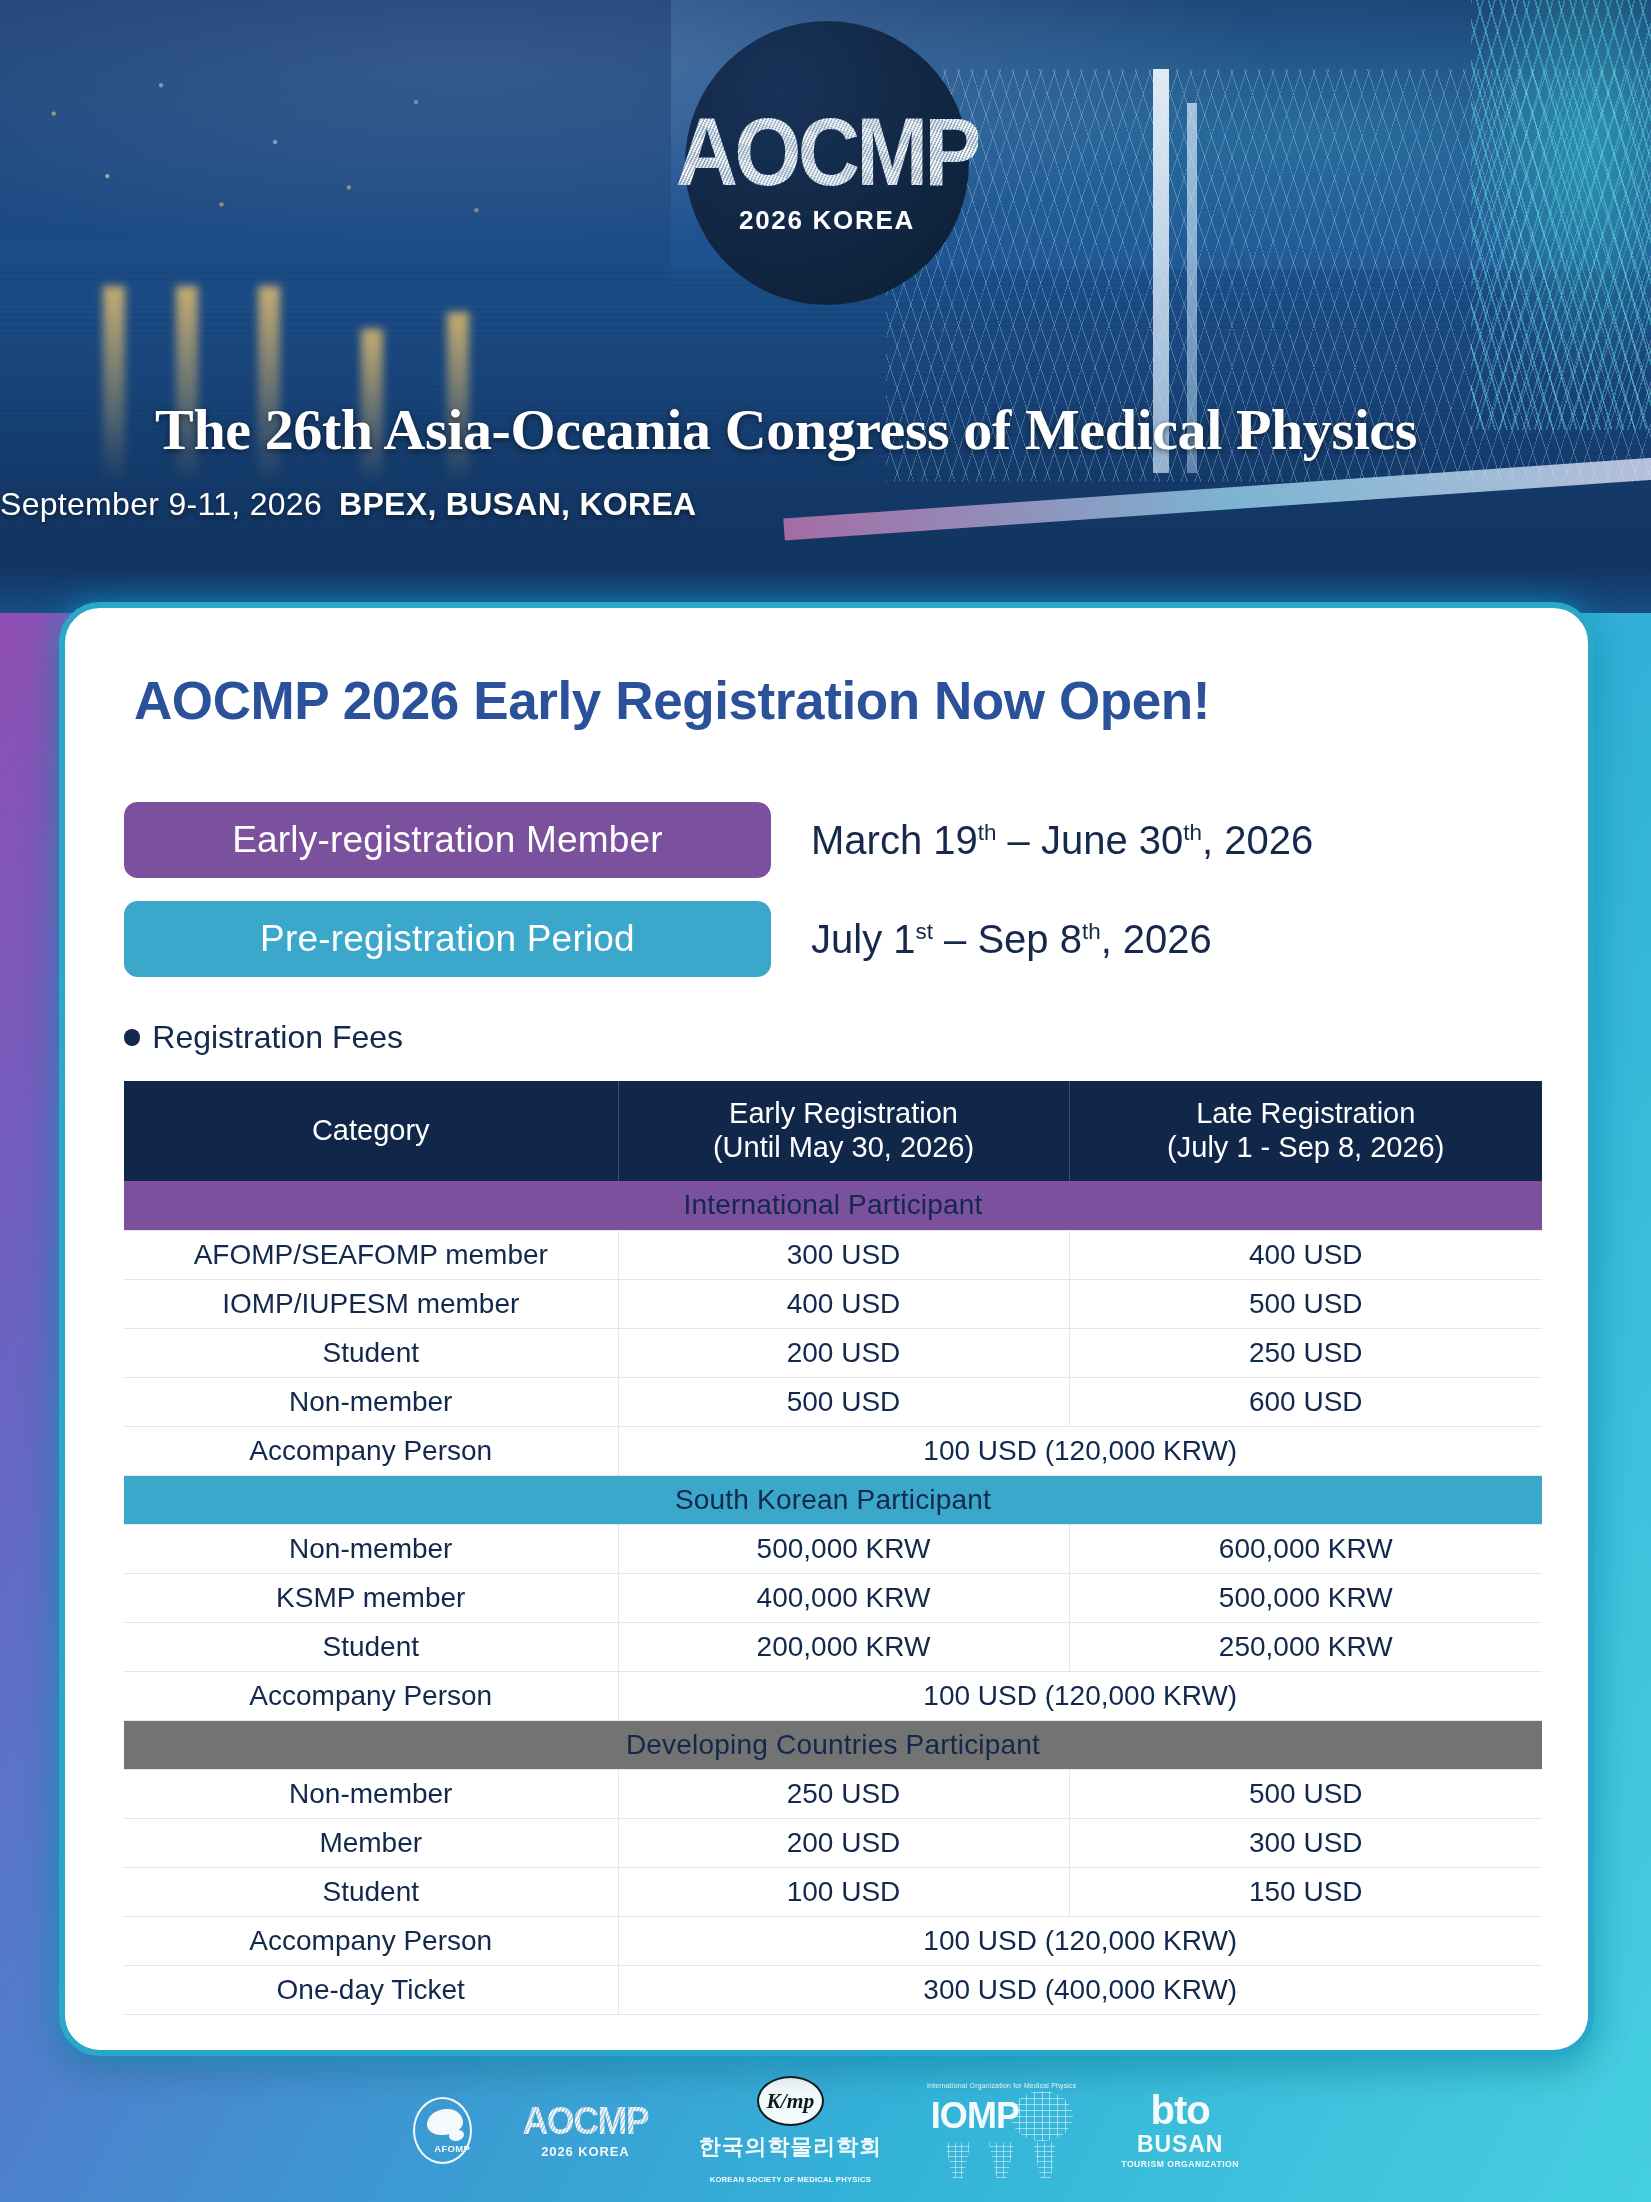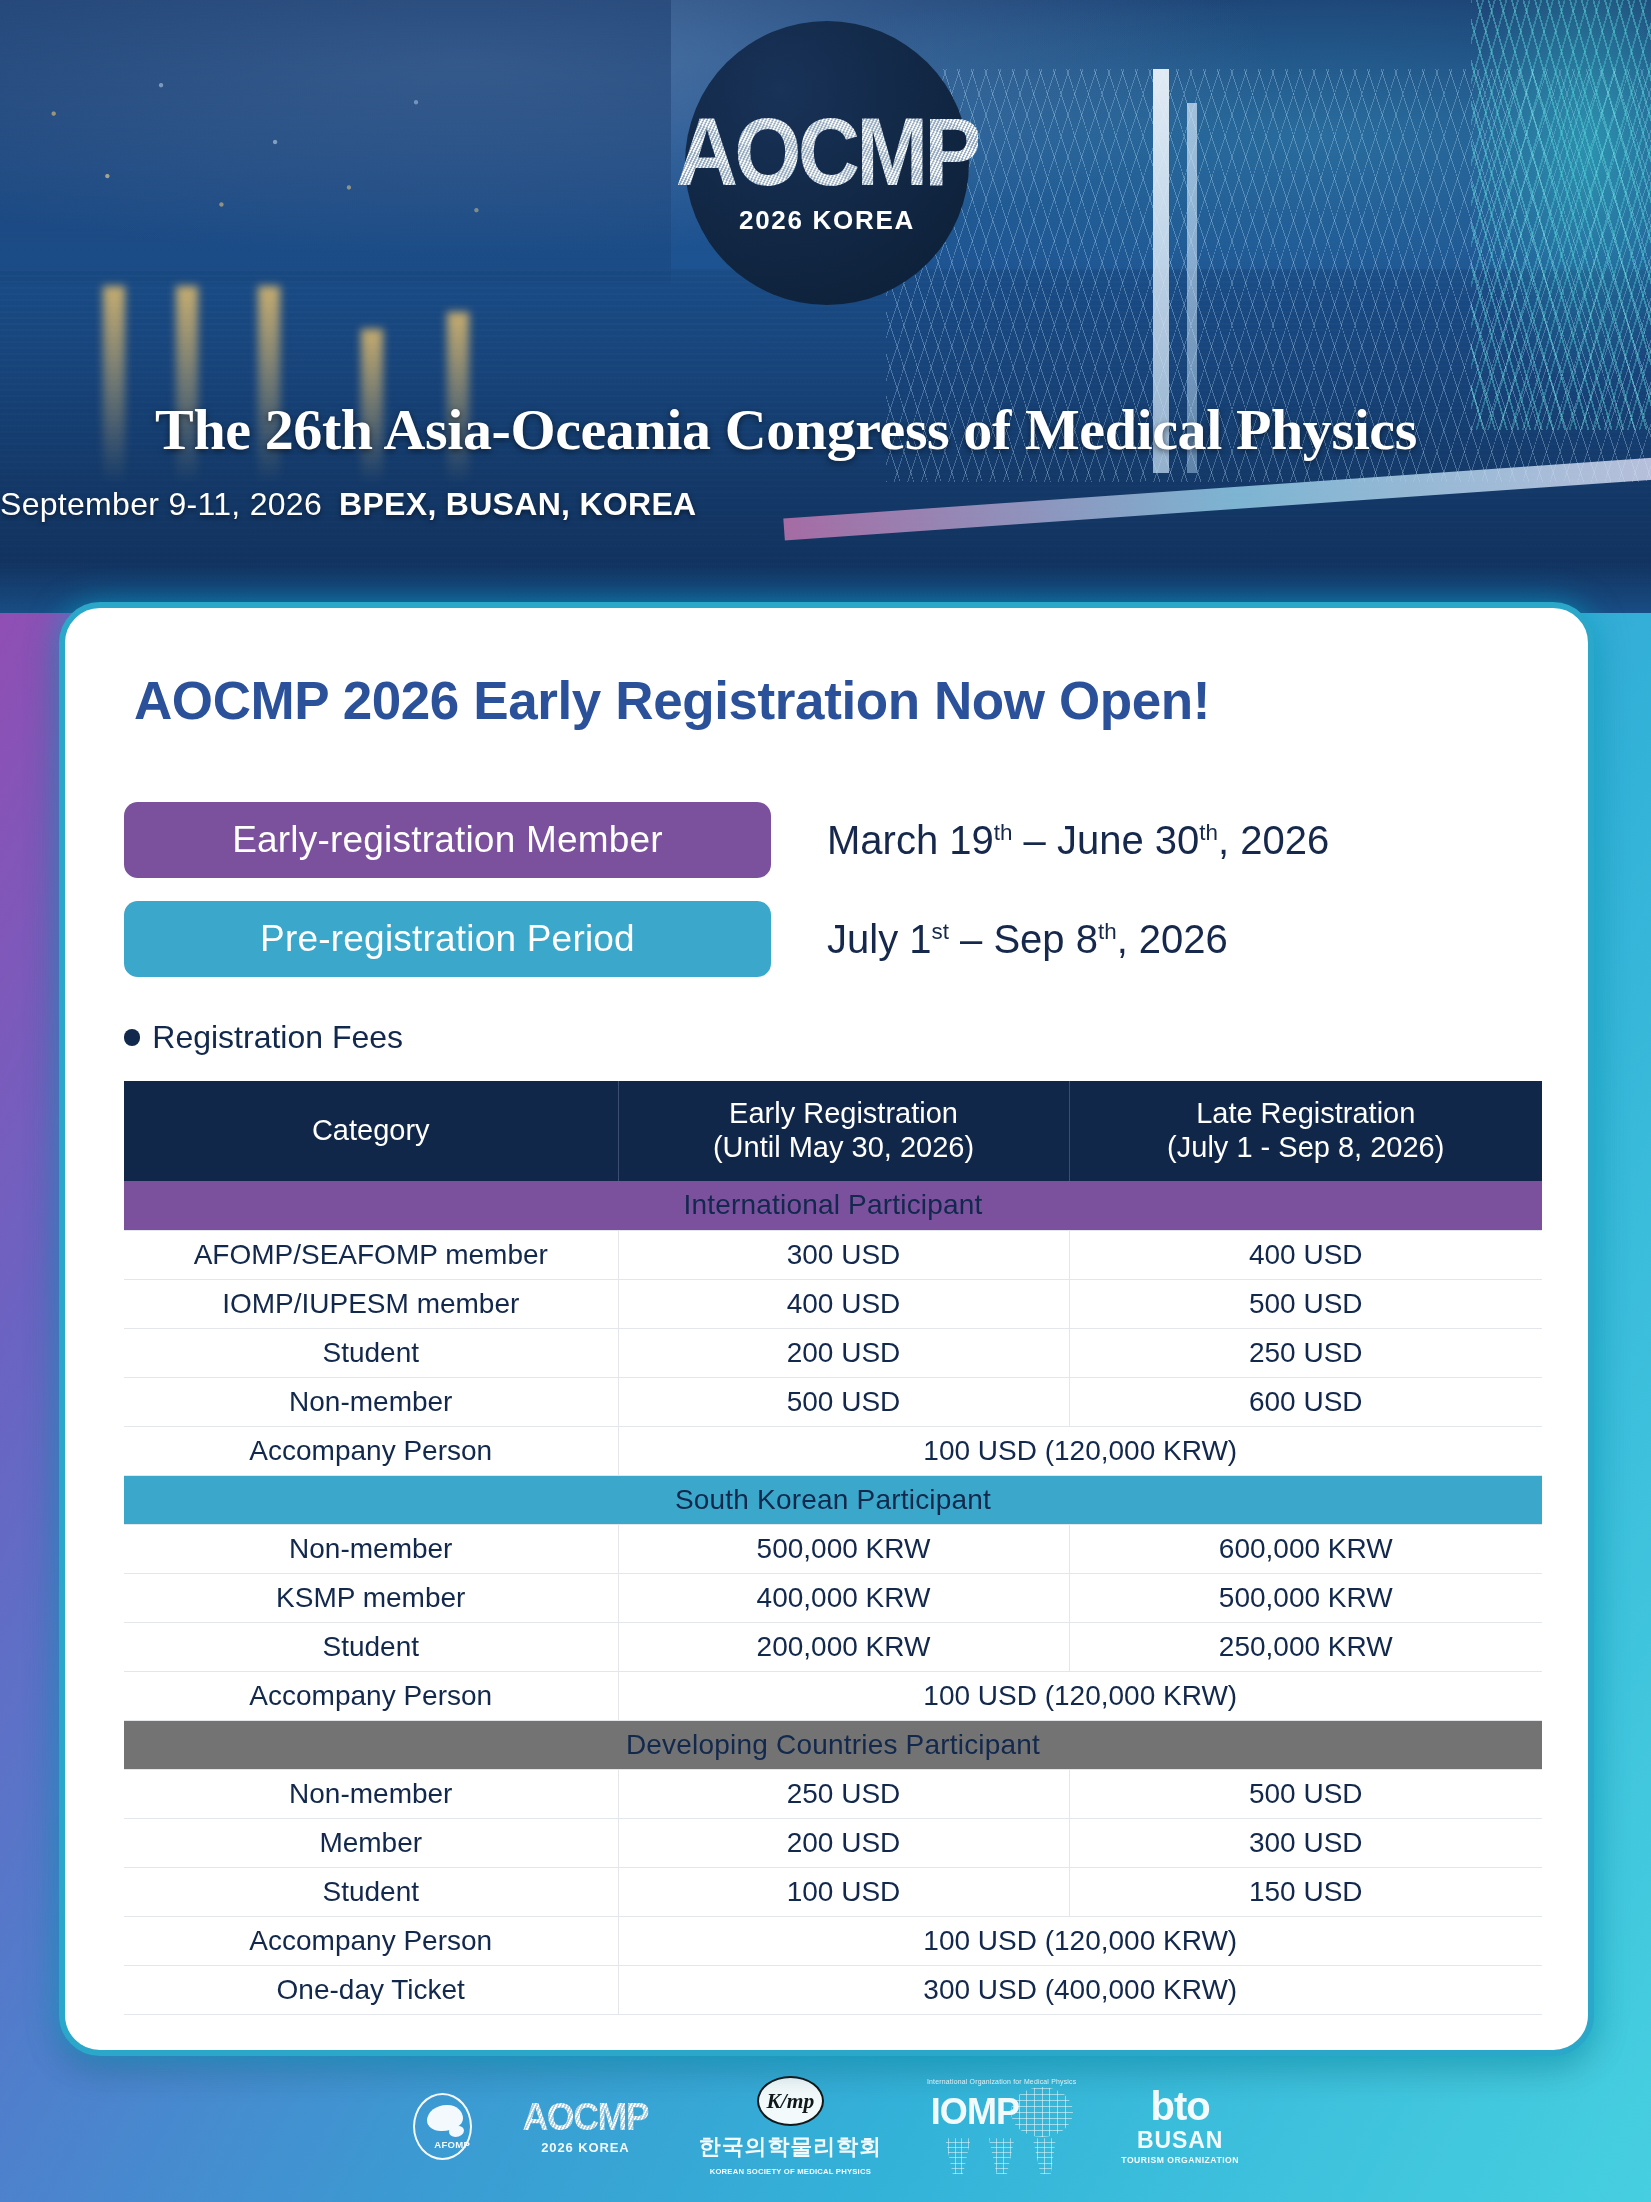--- a/index.html
+++ b/index.html
@@ -201,21 +201,21 @@
     display: flex; align-items: center; justify-content: center;
     color: #ffffff;
     font-size: 37px;
     font-weight: 400;
     letter-spacing: 0.2px;
   }
   .chip-early { background: #7b519e; }
   .chip-pre   { background: #3ba8cb; }
 
   .period-date {
-    margin-left: 56px;
+    margin-left: 40px;
     font-size: 40px;
     color: #16294c;
     font-weight: 400;
     white-space: nowrap;
   }
   .period-date sup { font-size: 22.4px; vertical-align: super; }
 
   
   #fees-heading {
     position: absolute;
@@ -322,21 +322,21 @@
   .ksmp-f .oval {
     width: 67px; height: 50px; border-radius: 50%;
     background: #ffffff; color: #101010;
     margin: 0 auto;
     display: flex; align-items: center; justify-content: center;
     font-family: "Liberation Serif", serif;
     font-style: italic; font-weight: 700; font-size: 21.5px;
     border: 2.6px solid #101010;
   }
   .ksmp-f .kr { font-size: 22px; font-weight: 700; margin-top: 6px; letter-spacing: 0.9px; }
-  .ksmp-f .en { font-size: 7.7px; font-weight: 700; margin-top: 5px; letter-spacing: 0.2px; }
+  .ksmp-f .en { font-size: 7.7px; font-weight: 700; margin-top: 13px; letter-spacing: 0.2px; }
 
   .iomp-f .top { font-size: 6.9px; letter-spacing: 0.2px; margin-bottom: 1.7px; }
   .iomp-f .mid {
     display: flex; align-items: center; justify-content: center;
     font-size: 36px; font-weight: 700; letter-spacing: -0.9px; line-height: 1;
   }
   .iomp-f .globe {
     width: 62px; height: 50px; margin-left: -8.6px;
     border-radius: 50%;
     background:

